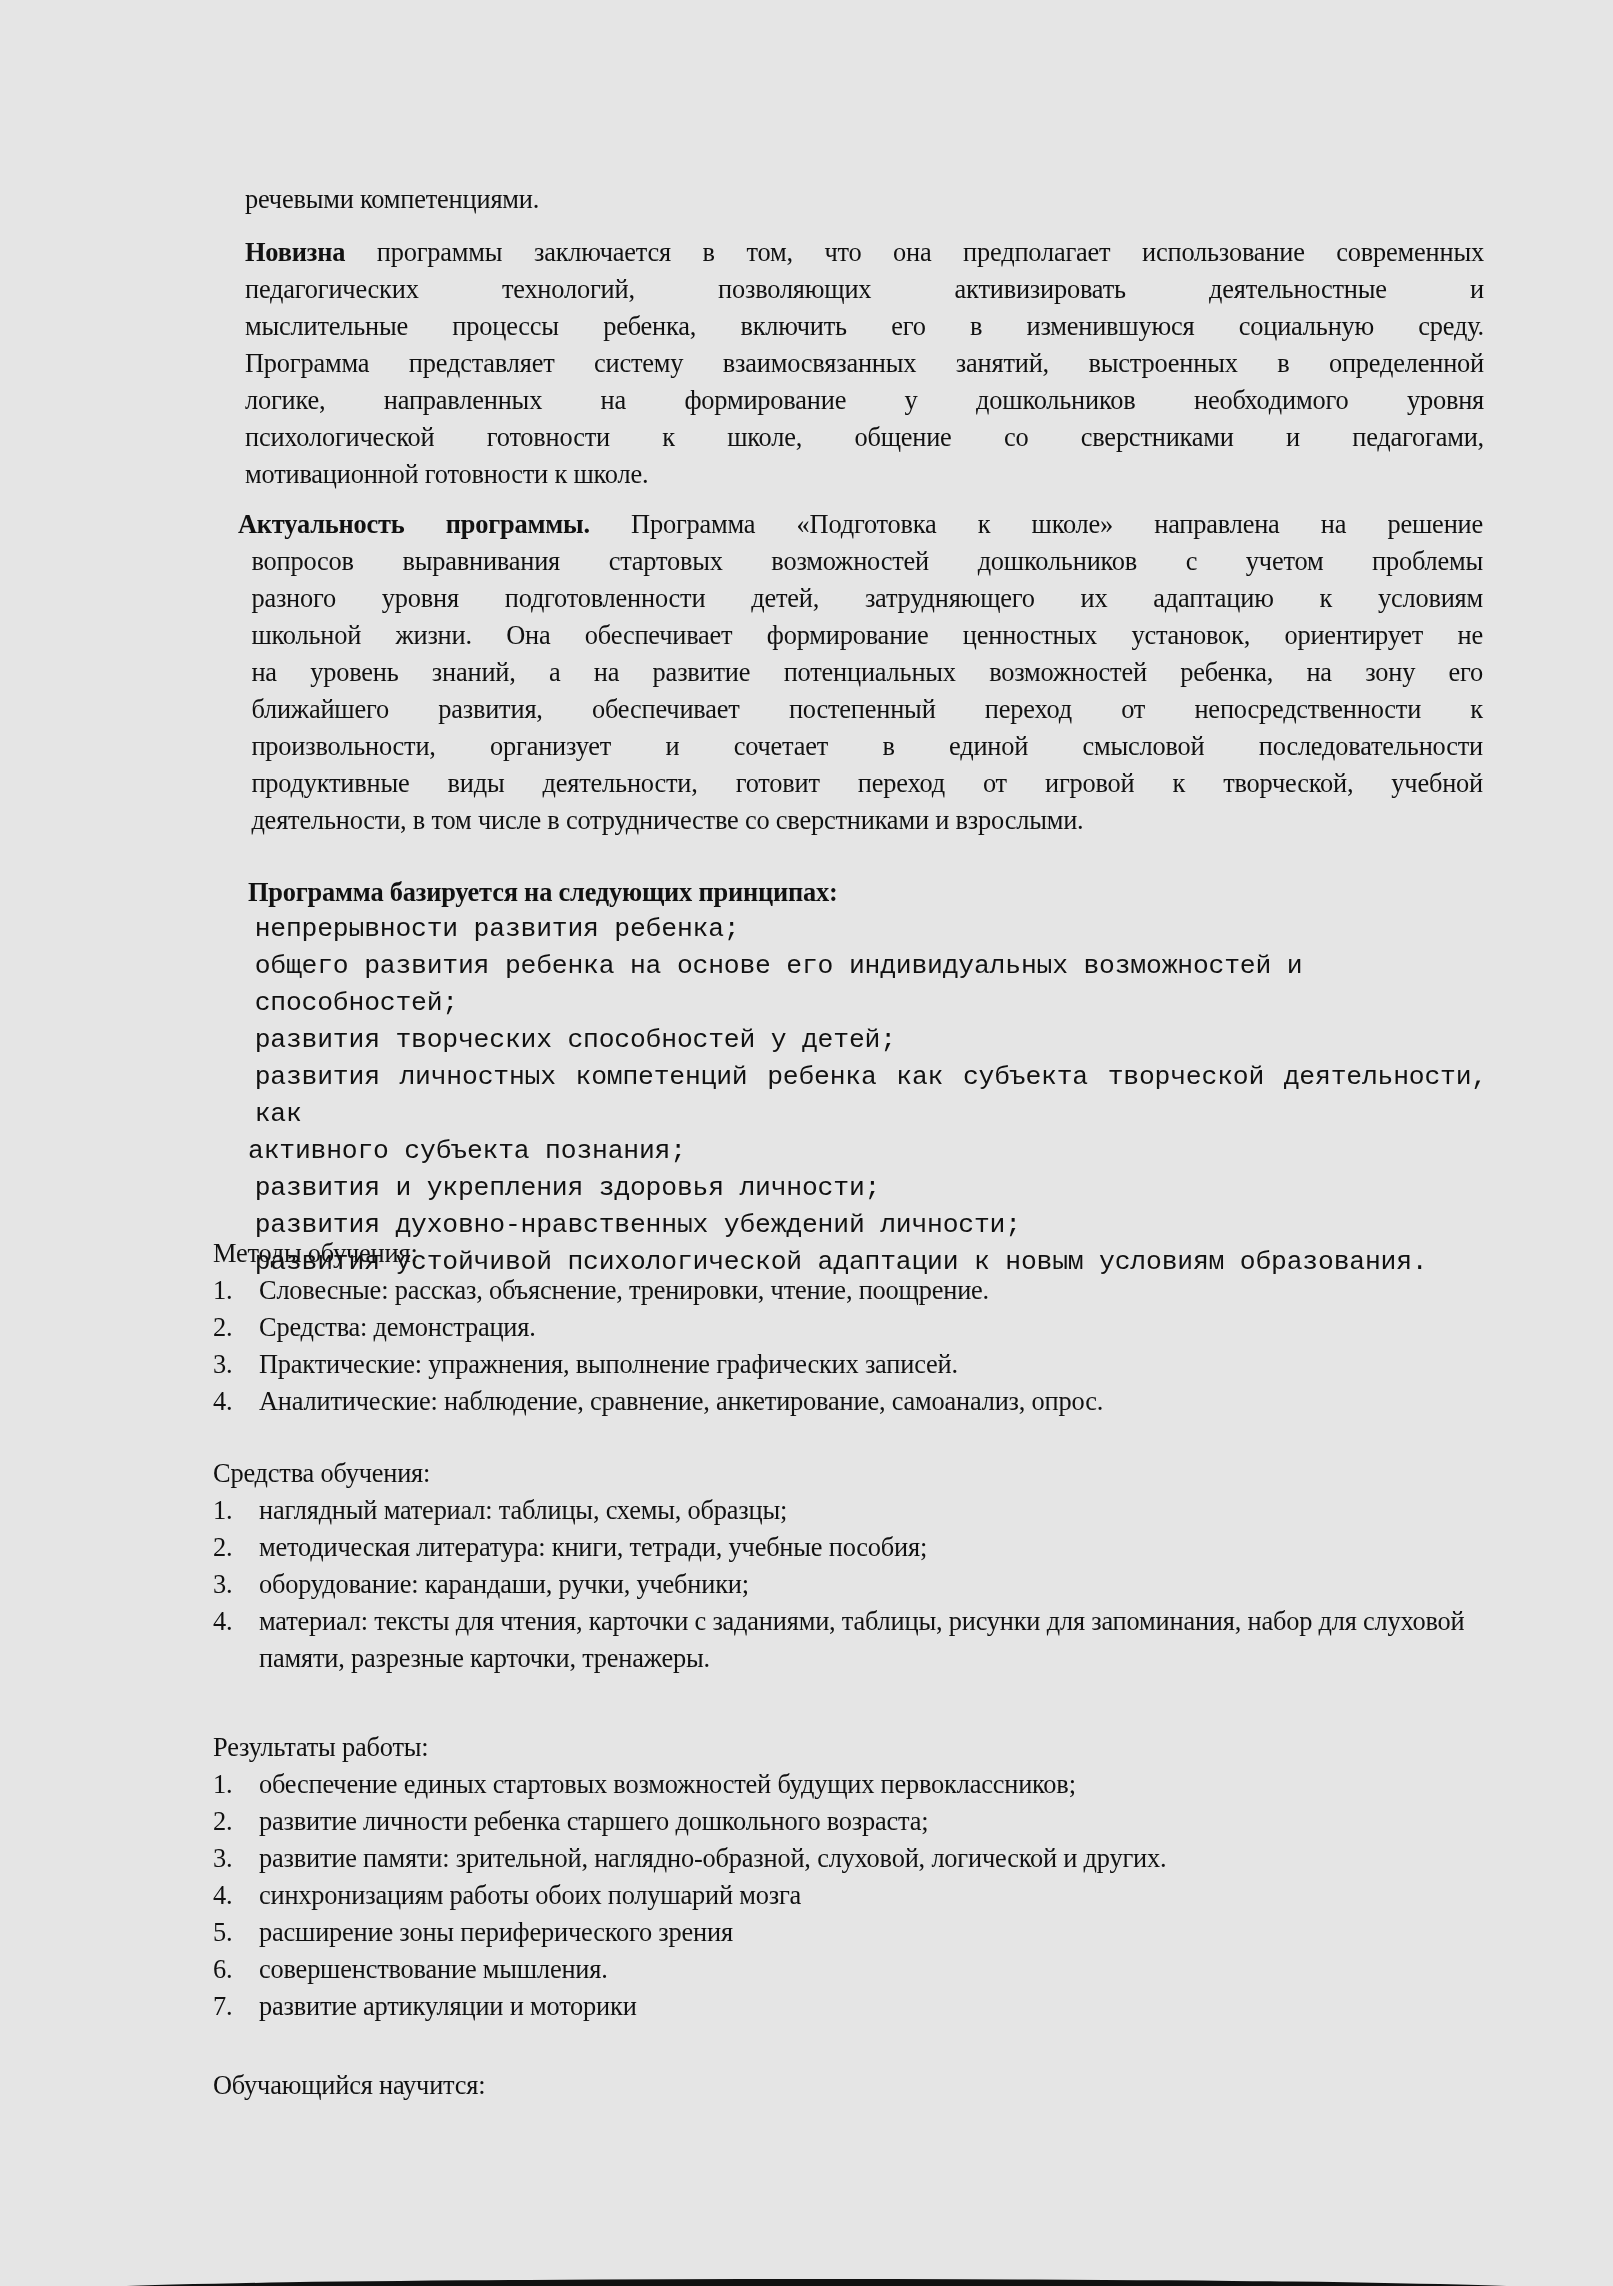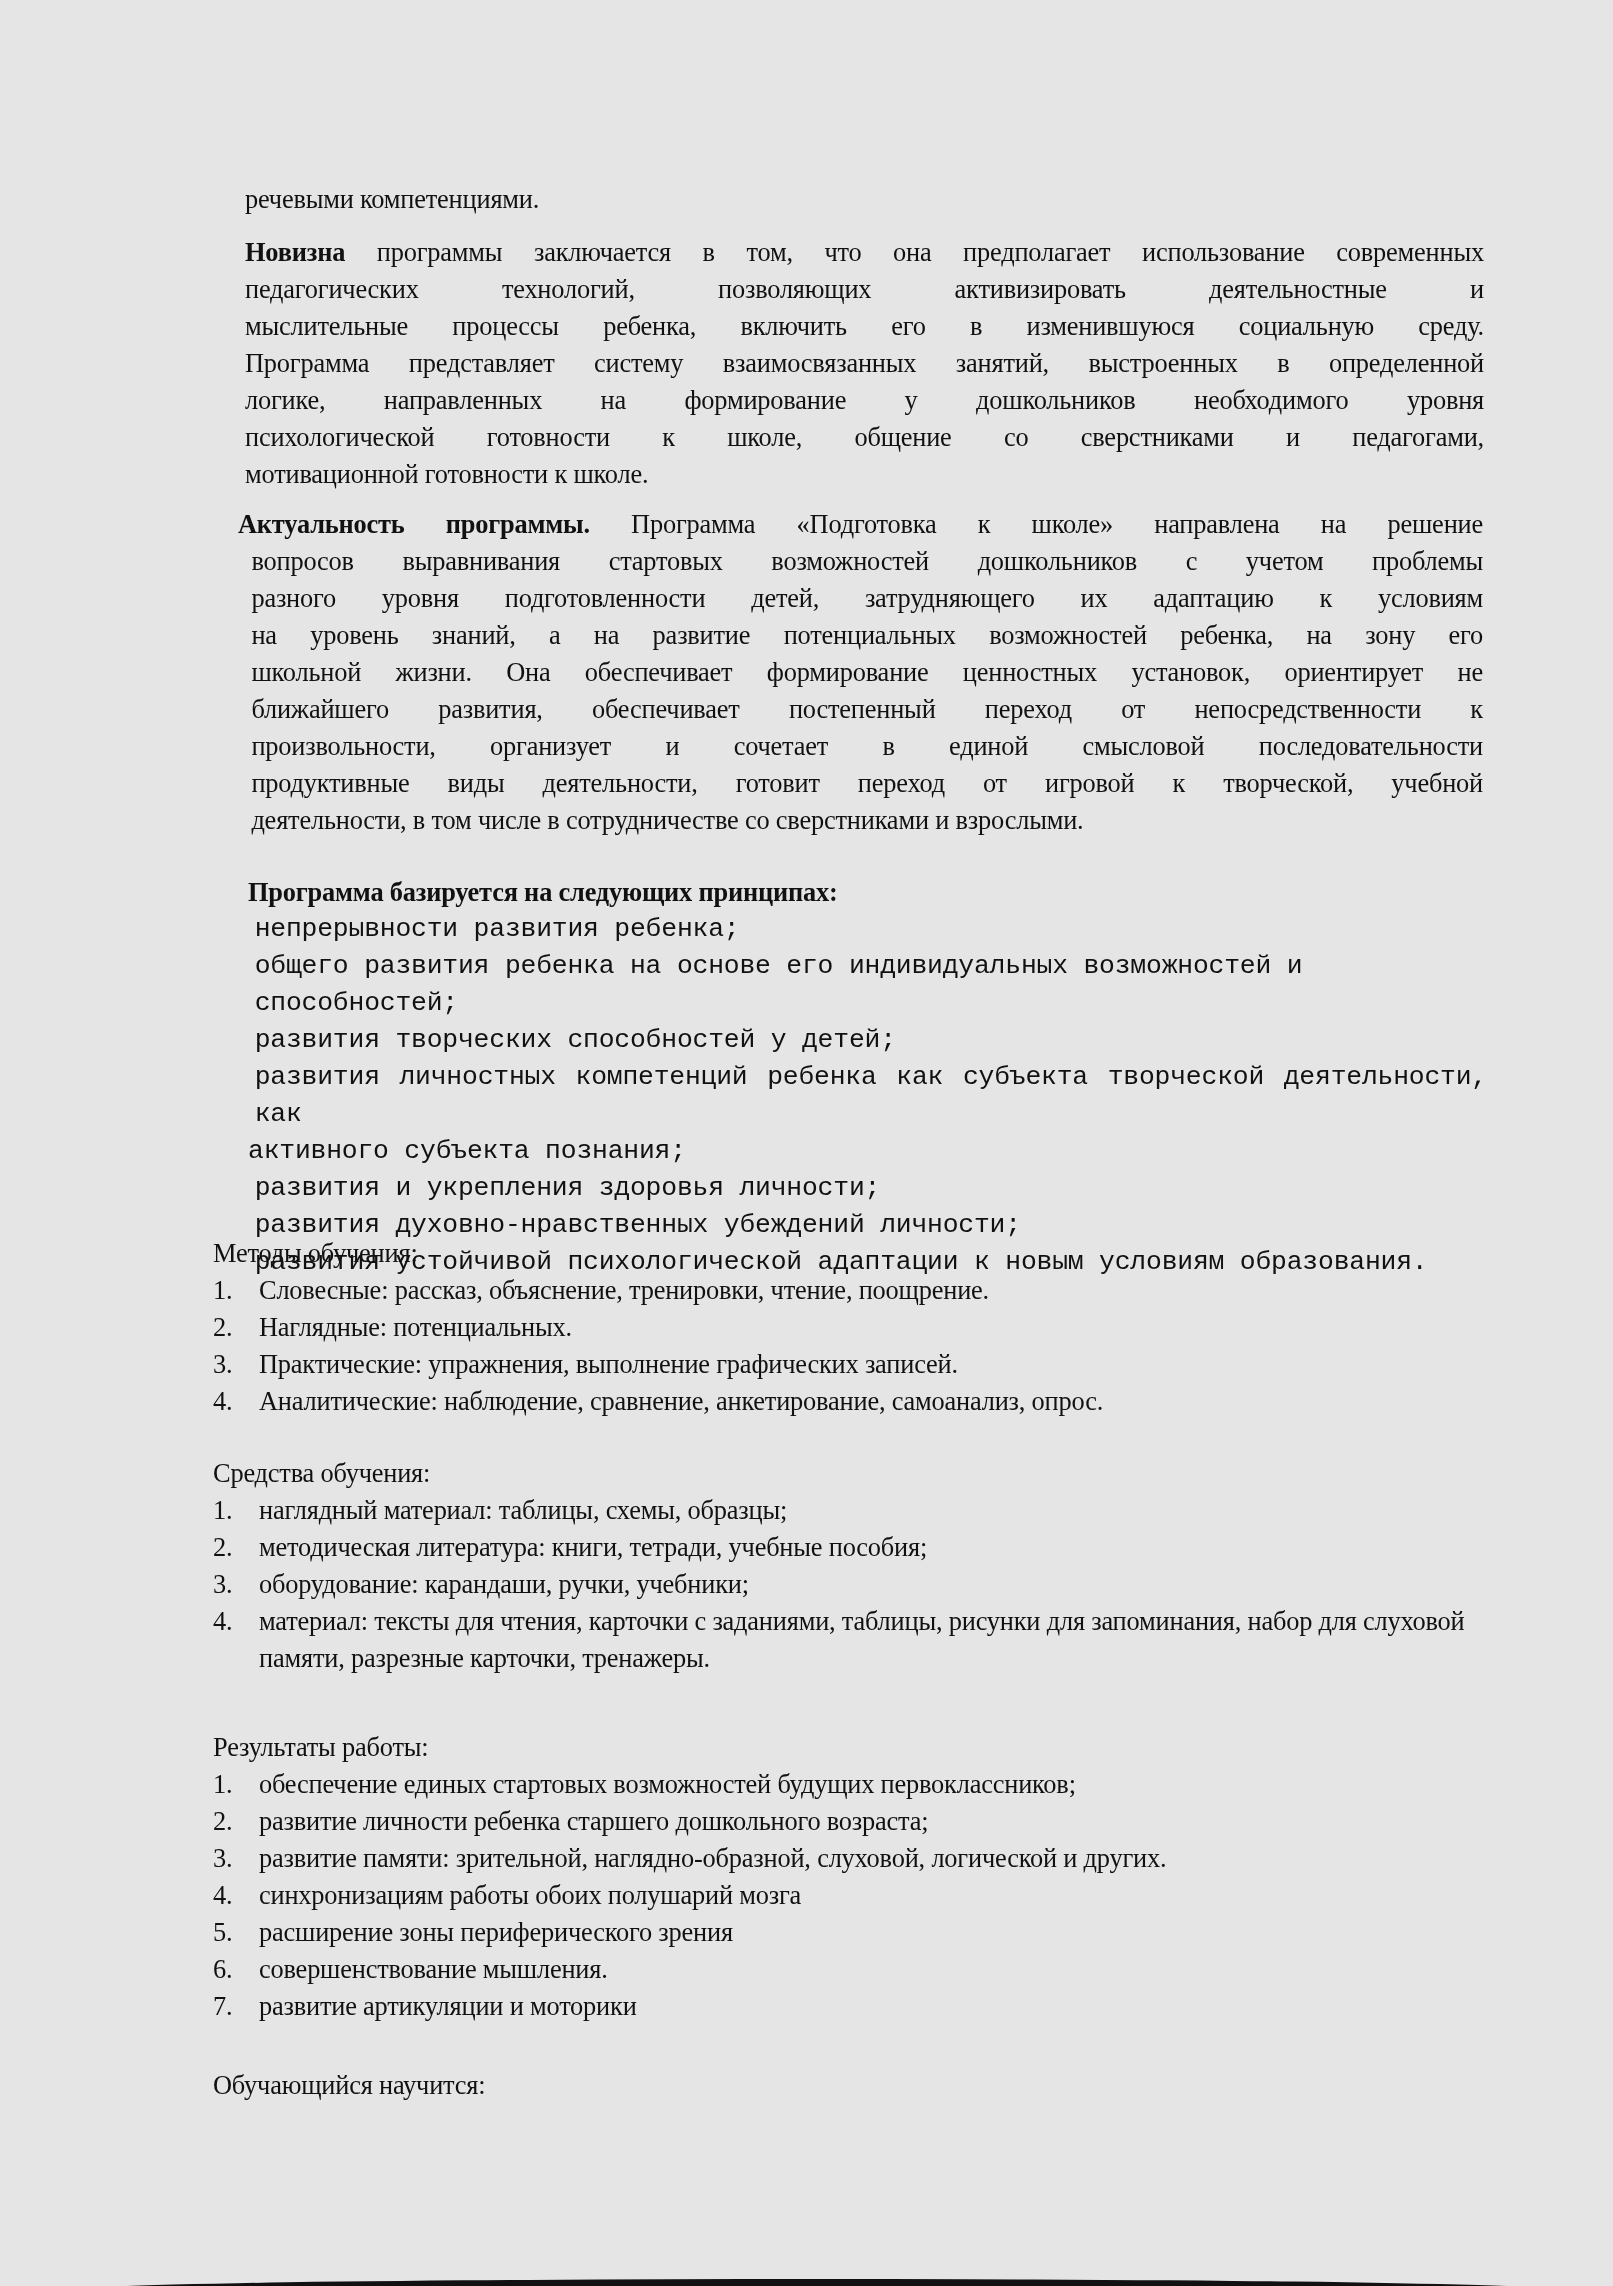--- a/index.html
+++ b/index.html
@@ -94,22 +94,22 @@
     <span class="jline">логике, направленных на формирование у дошкольников необходимого уровня</span>
     <span class="jline">психологической готовности к школе, общение со сверстниками и педагогами,</span>
     <span class="jline last">мотивационной готовности к школе.</span>
   </div>
 
   <div class="text" style="position:absolute; top:506px; left:238px; width:1245px;">
     <span class="jline"><b>Актуальность программы.</b><span> Программа «Подготовка к школе» направлена на решение</span></span>
     <div style="padding-left:13.4px;">
       <span class="jline">вопросов выравнивания стартовых возможностей дошкольников с учетом проблемы</span>
       <span class="jline">разного уровня подготовленности детей, затрудняющего их адаптацию к условиям</span>
+      <span class="jline">школьной жизни. Она обеспечивает формирование ценностных установок, ориентирует не</span>
       <span class="jline">на уровень знаний, а на развитие потенциальных возможностей ребенка, на зону его</span>
-      <span class="jline">школьной жизни. Она обеспечивает формирование ценностных установок, ориентирует не</span>
       <span class="jline">ближайшего развития, обеспечивает постепенный переход от непосредственности к</span>
       <span class="jline">произвольности, организует и сочетает в единой смысловой последовательности</span>
       <span class="jline">продуктивные виды деятельности, готовит переход от игровой к творческой, учебной</span>
       <span class="jline last">деятельности, в том числе в сотрудничестве со сверстниками и взрослыми.</span>
     </div>
   </div>
 
   <div class="text" style="position:absolute; top:874px; left:248px; width:1239px;font-weight:bold;">
     <span>Программа базируется на следующих </span><b>принципах:</b>
   </div>
@@ -120,21 +120,21 @@
     <span class="item hang jline">развития личностных компетенций ребенка как субъекта творческой деятельности, как</span>
     <span class="item">активного субъекта познания;</span>
     <span class="item hang">развития и укрепления здоровья личности;</span>
     <span class="item hang">развития духовно-нравственных убеждений личности;</span>
     <span class="item hang">развития устойчивой психологической адаптации к новым условиям образования.</span>
   </div>
 
   <div class="heading text" style="top:1235px;">Методы обучения:</div>
   <ol class="numlist text" style="top:1272px;">
     <li><span class="num">1.</span><span>Словесные: рассказ, объяснение, тренировки, чтение, поощрение.</span></li>
-    <li><span class="num">2.</span><span>Наглядные: потенциальных.</span></li>
+    <li><span class="num">2.</span><span>Средства: демонстрация.</span></li>
     <li><span class="num">3.</span><span>Практические: упражнения, выполнение графических записей.</span></li>
     <li><span class="num">4.</span><span>Аналитические: наблюдение, сравнение, анкетирование, самоанализ, опрос.</span></li>
   </ol>
 
   <div class="heading text" style="top:1455px;">Средства обучения:</div>
   <ol class="numlist text" style="top:1492px;">
     <li><span class="num">1.</span><span>наглядный материал: таблицы, схемы, образцы;</span></li>
     <li><span class="num">2.</span><span>методическая литература: книги, тетради, учебные пособия;</span></li>
     <li><span class="num">3.</span><span>оборудование: карандаши, ручки, учебники;</span></li>
     <li><span class="num">4.</span><span>материал: тексты для чтения, карточки с заданиями, таблицы, рисунки для запоминания, набор для слуховой памяти, разрезные карточки, тренажеры.</span></li>

